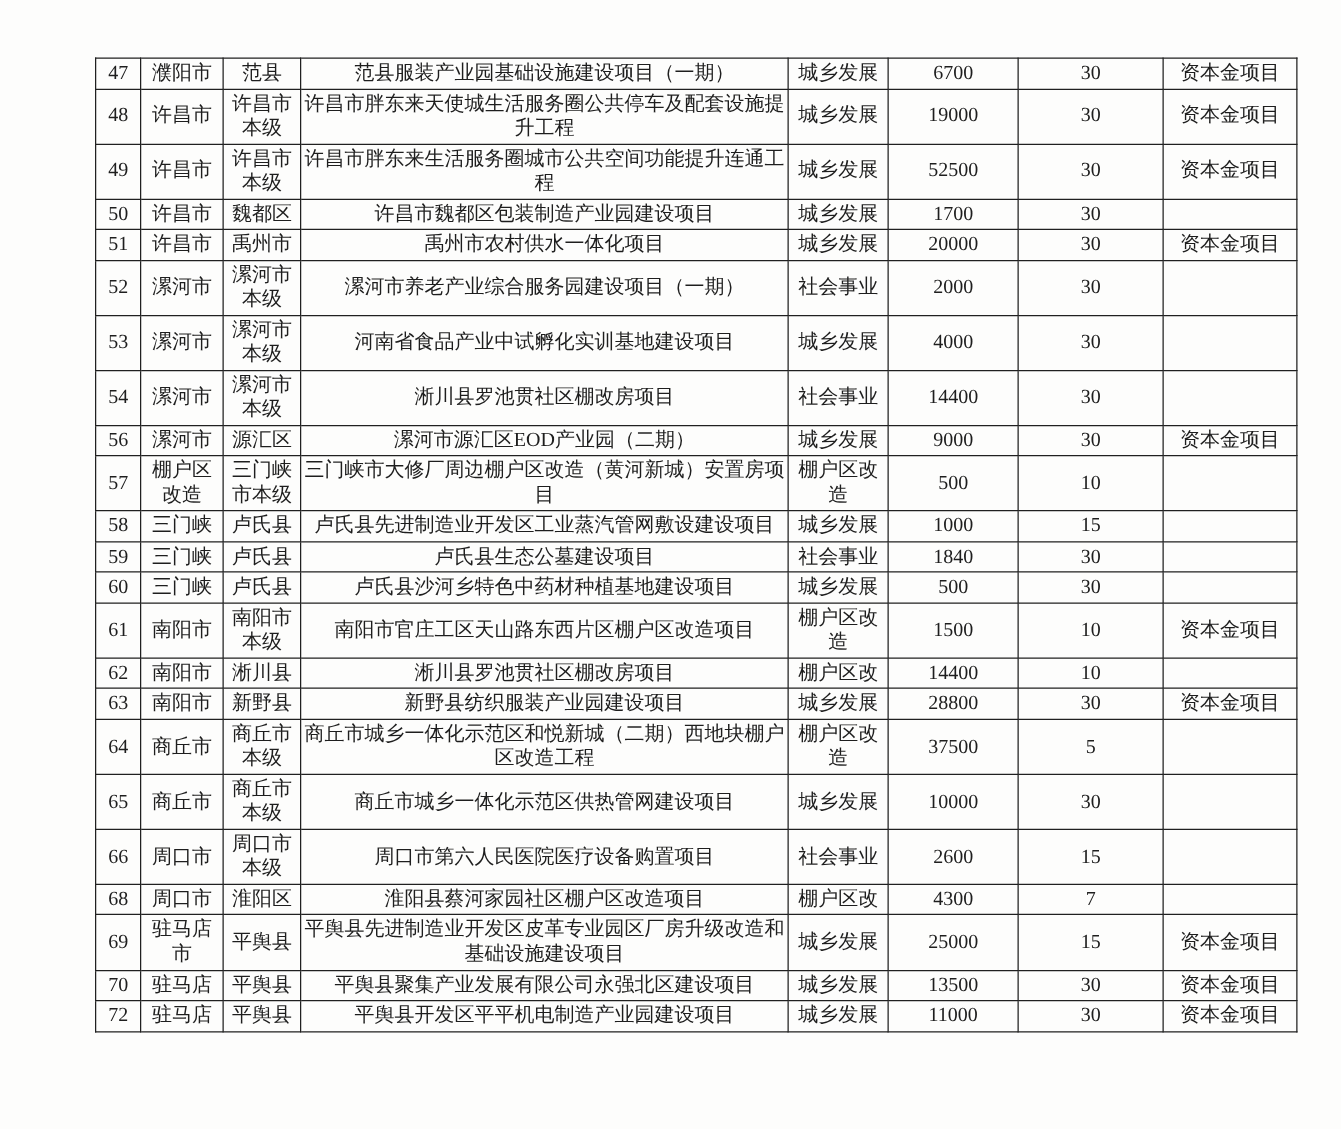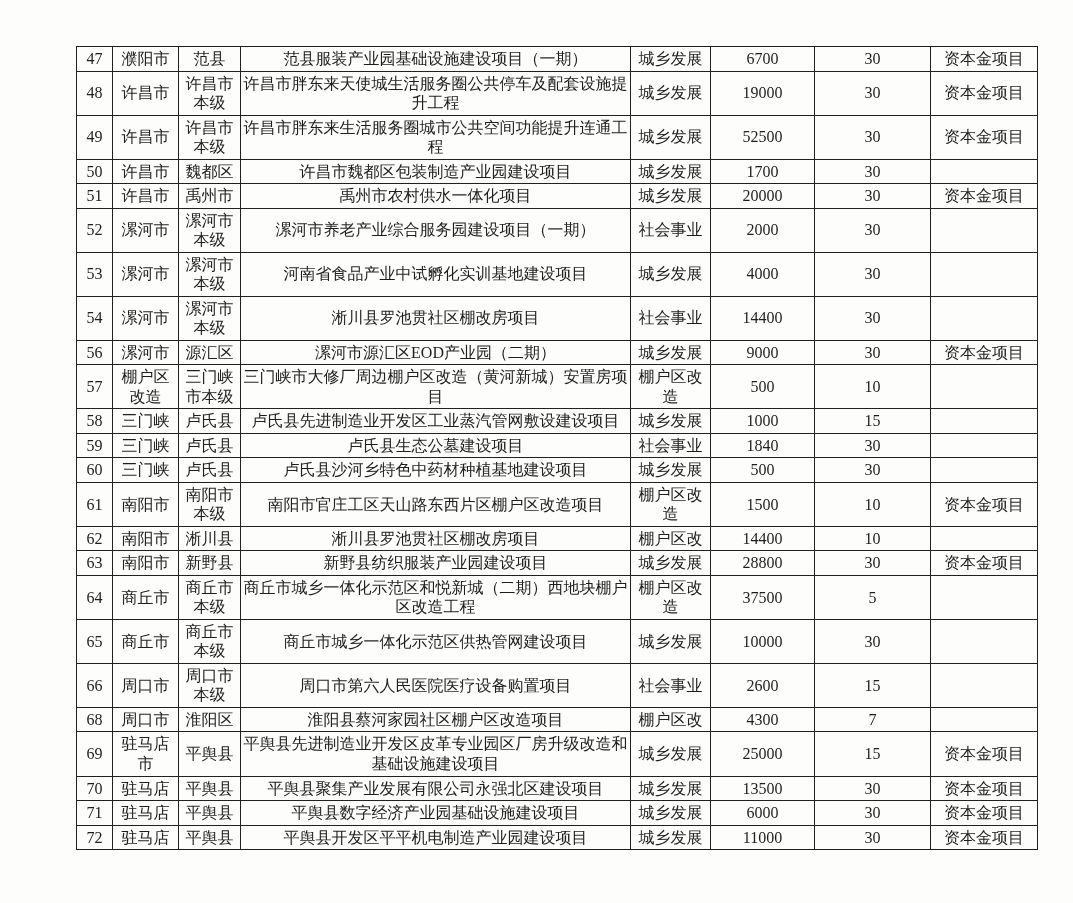--- a/index.html
+++ b/index.html
@@ -274,30 +274,20 @@
           <td class="col-num">70</td>
           <td class="col-city">驻马店</td>
           <td class="col-district">平舆县</td>
           <td class="col-project">平舆县聚集产业发展有限公司永强北区建设项目</td>
           <td class="col-category">城乡发展</td>
           <td class="col-amount">13500</td>
           <td class="col-ratio">30</td>
           <td class="col-note">资本金项目</td>
         </tr>
         <tr>
-          <td class="col-num">71</td>
-          <td class="col-city">驻马店</td>
-          <td class="col-district">平舆县</td>
-          <td class="col-project">平舆县数字经济产业园基础设施建设项目</td>
-          <td class="col-category">城乡发展</td>
-          <td class="col-amount">6000</td>
-          <td class="col-ratio">30</td>
-          <td class="col-note">资本金项目</td>
-        </tr>
-        <tr>
           <td class="col-num">72</td>
           <td class="col-city">驻马店</td>
           <td class="col-district">平舆县</td>
           <td class="col-project">平舆县开发区平平机电制造产业园建设项目</td>
           <td class="col-category">城乡发展</td>
           <td class="col-amount">11000</td>
           <td class="col-ratio">30</td>
           <td class="col-note">资本金项目</td>
         </tr>
       </tbody>

